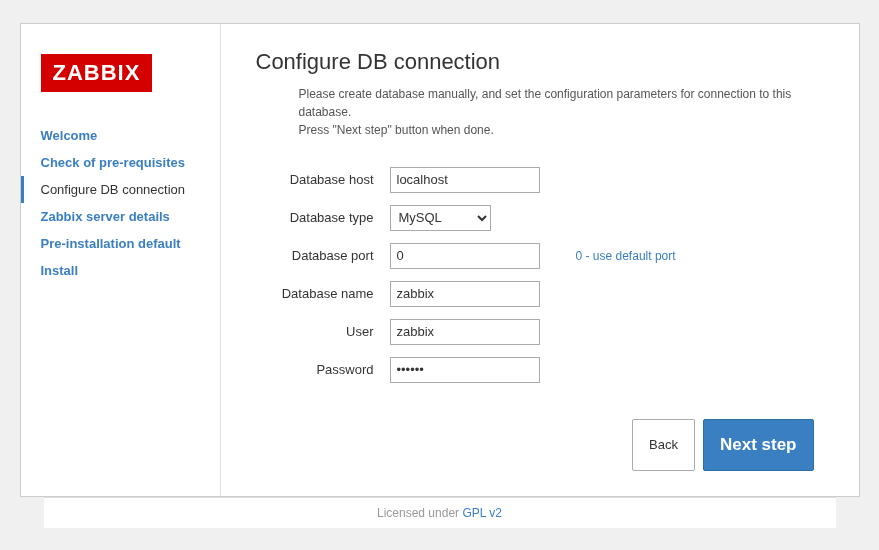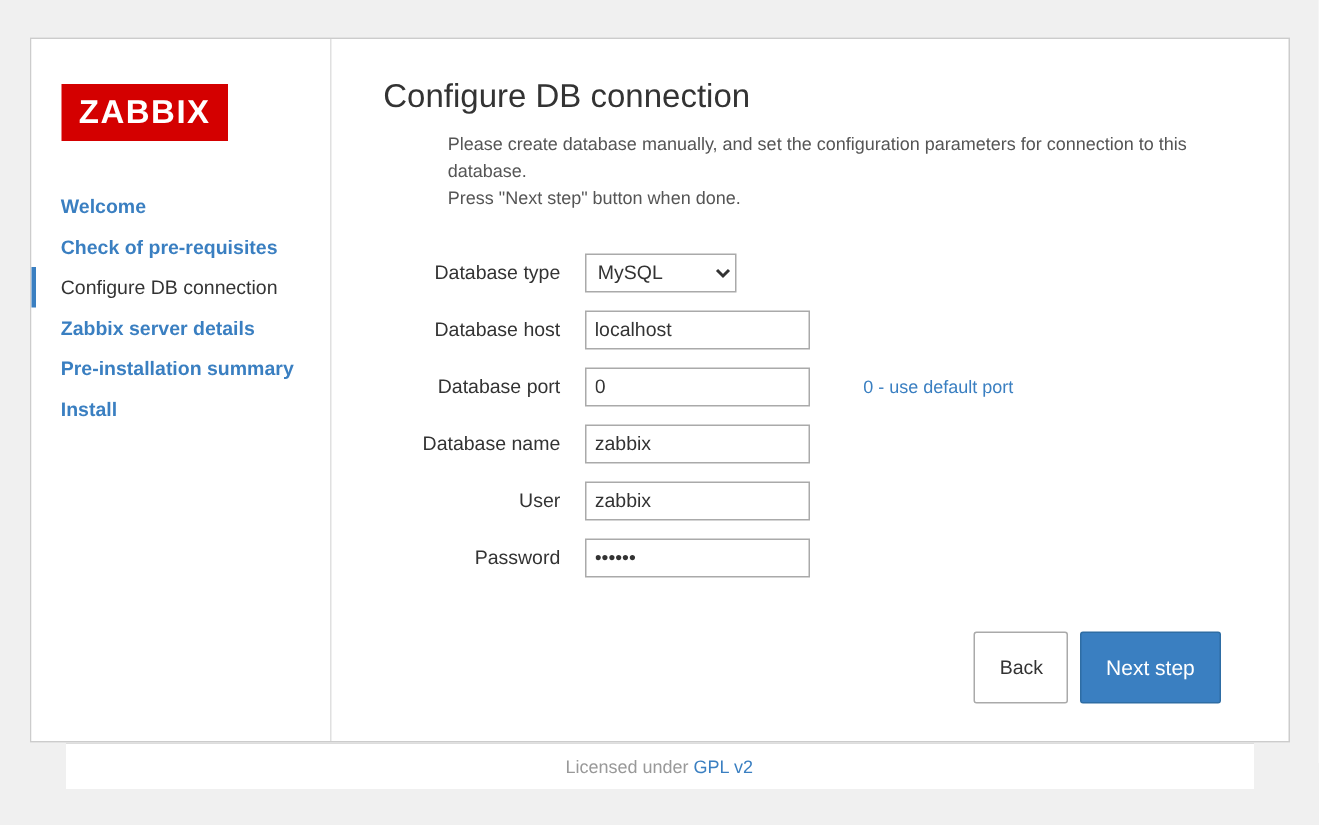--- a/index.html
+++ b/index.html
@@ -192,75 +192,76 @@
       font-size: 13px;
       cursor: pointer;
       border-radius: 2px;
     }
 
     .btn-next {
       background: #3a7fc1;
       border: 1px solid #2e6da4;
       color: #fff;
       padding: 15px 16px;
-      font-size: 14px;
+      font-size: 17px;
       cursor: pointer;
       border-radius: 2px;
+      font-weight: bold;
     }
   </style>
 </head>
 <body>
 
 <div class="outer-wrapper">
   <div class="main-container">
 
     <div class="sidebar">
       <div class="logo-area">
         <div class="logo-box">ZABBIX</div>
       </div>
       <ul class="sidebar-nav">
         <li class="sidebar-item">Welcome</li>
         <li class="sidebar-item">Check of pre-requisites</li>
         <li class="sidebar-item active">Configure DB connection</li>
         <li class="sidebar-item">Zabbix server details</li>
-        <li class="sidebar-item">Pre-installation summary</li>
+        <li class="sidebar-item">Pre-installation default</li>
         <li class="sidebar-item">Install</li>
       </ul>
     </div>
 
     <div class="content-area">
       <h1 class="page-title">Configure DB connection</h1>
       <p class="description">
         Please create database manually, and set the configuration parameters for connection to this database.<br>
         Press "Next step" button when done.
       </p>
 
       <table class="form-table">
         <tbody>
+          <tr>
+            <td>Database host</td>
+            <td>
+              <input class="form-input" type="text" value="localhost" style="">
+            </td>
+            <td></td>
+          </tr>
           <tr>
             <td>Database type</td>
             <td>
               <select class="db-type-select">
                 <option>MySQL</option>
                 <option>PostgreSQL</option>
                 <option>Oracle</option>
                 <option>DB2</option>
                 <option>SQLite3</option>
               </select>
             </td>
             <td></td>
           </tr>
           <tr>
-            <td>Database host</td>
-            <td>
-              <input class="form-input" type="text" value="localhost" style="">
-            </td>
-            <td></td>
-          </tr>
-          <tr>
             <td>Database port</td>
             <td>
               <input class="form-input" type="text" value="0" style="">
             </td>
             <td>0 - use default port</td>
           </tr>
           <tr>
             <td>Database name</td>
             <td>
               <input class="form-input" type="text" value="zabbix" style="">

